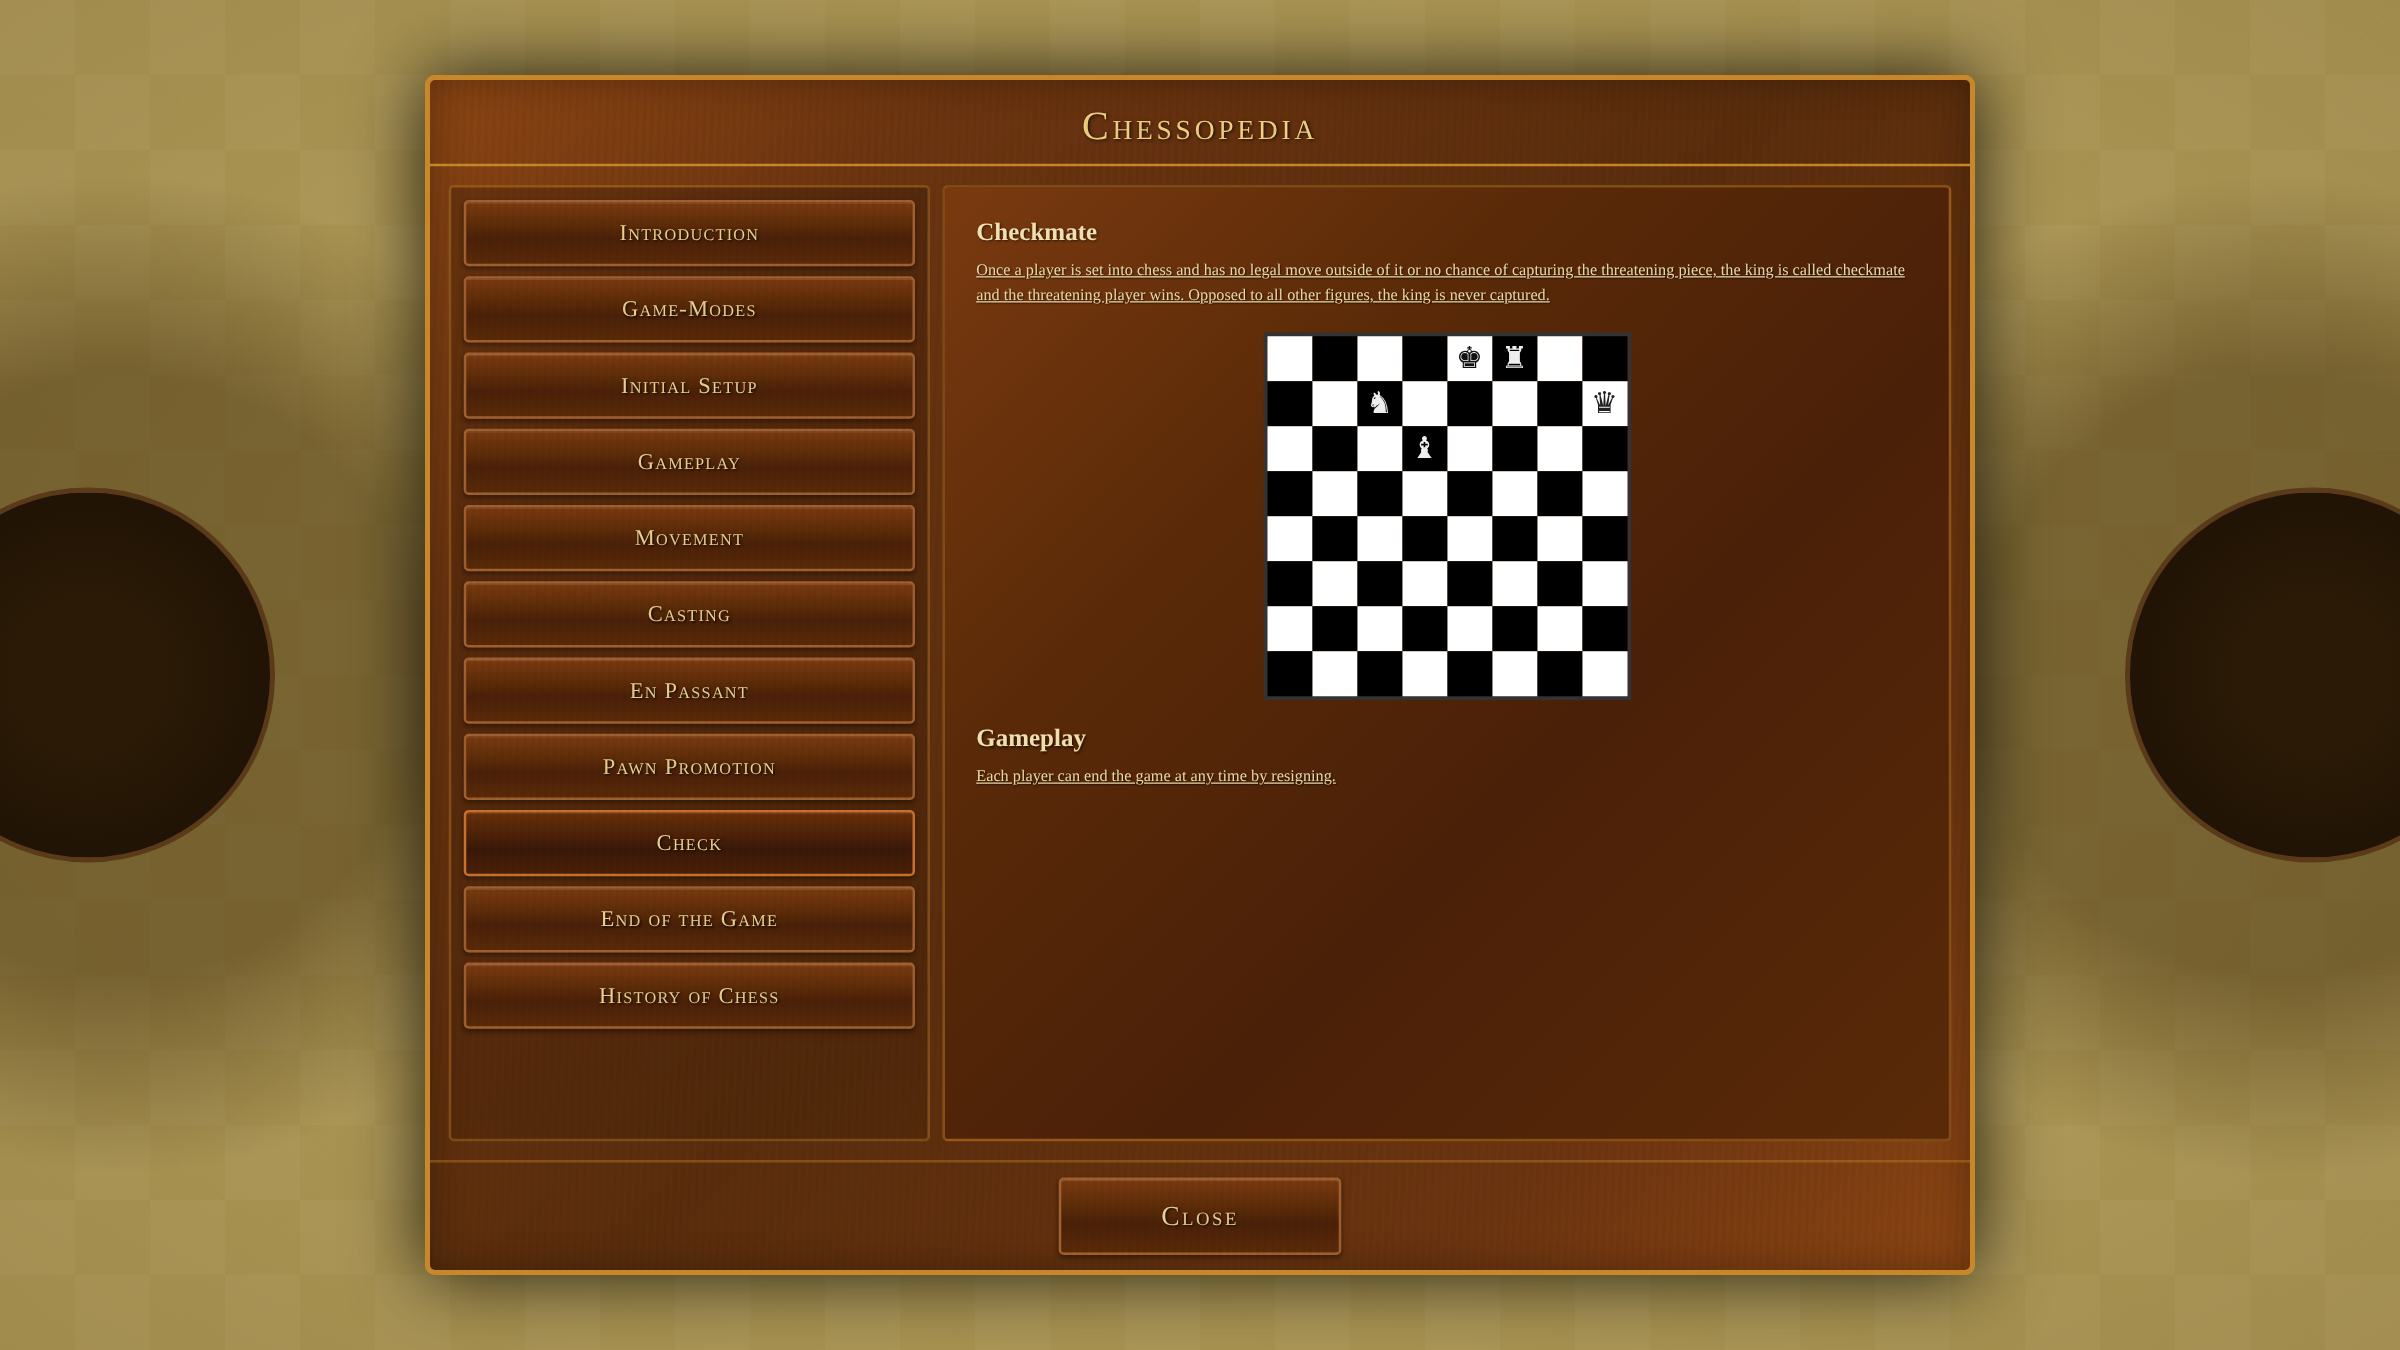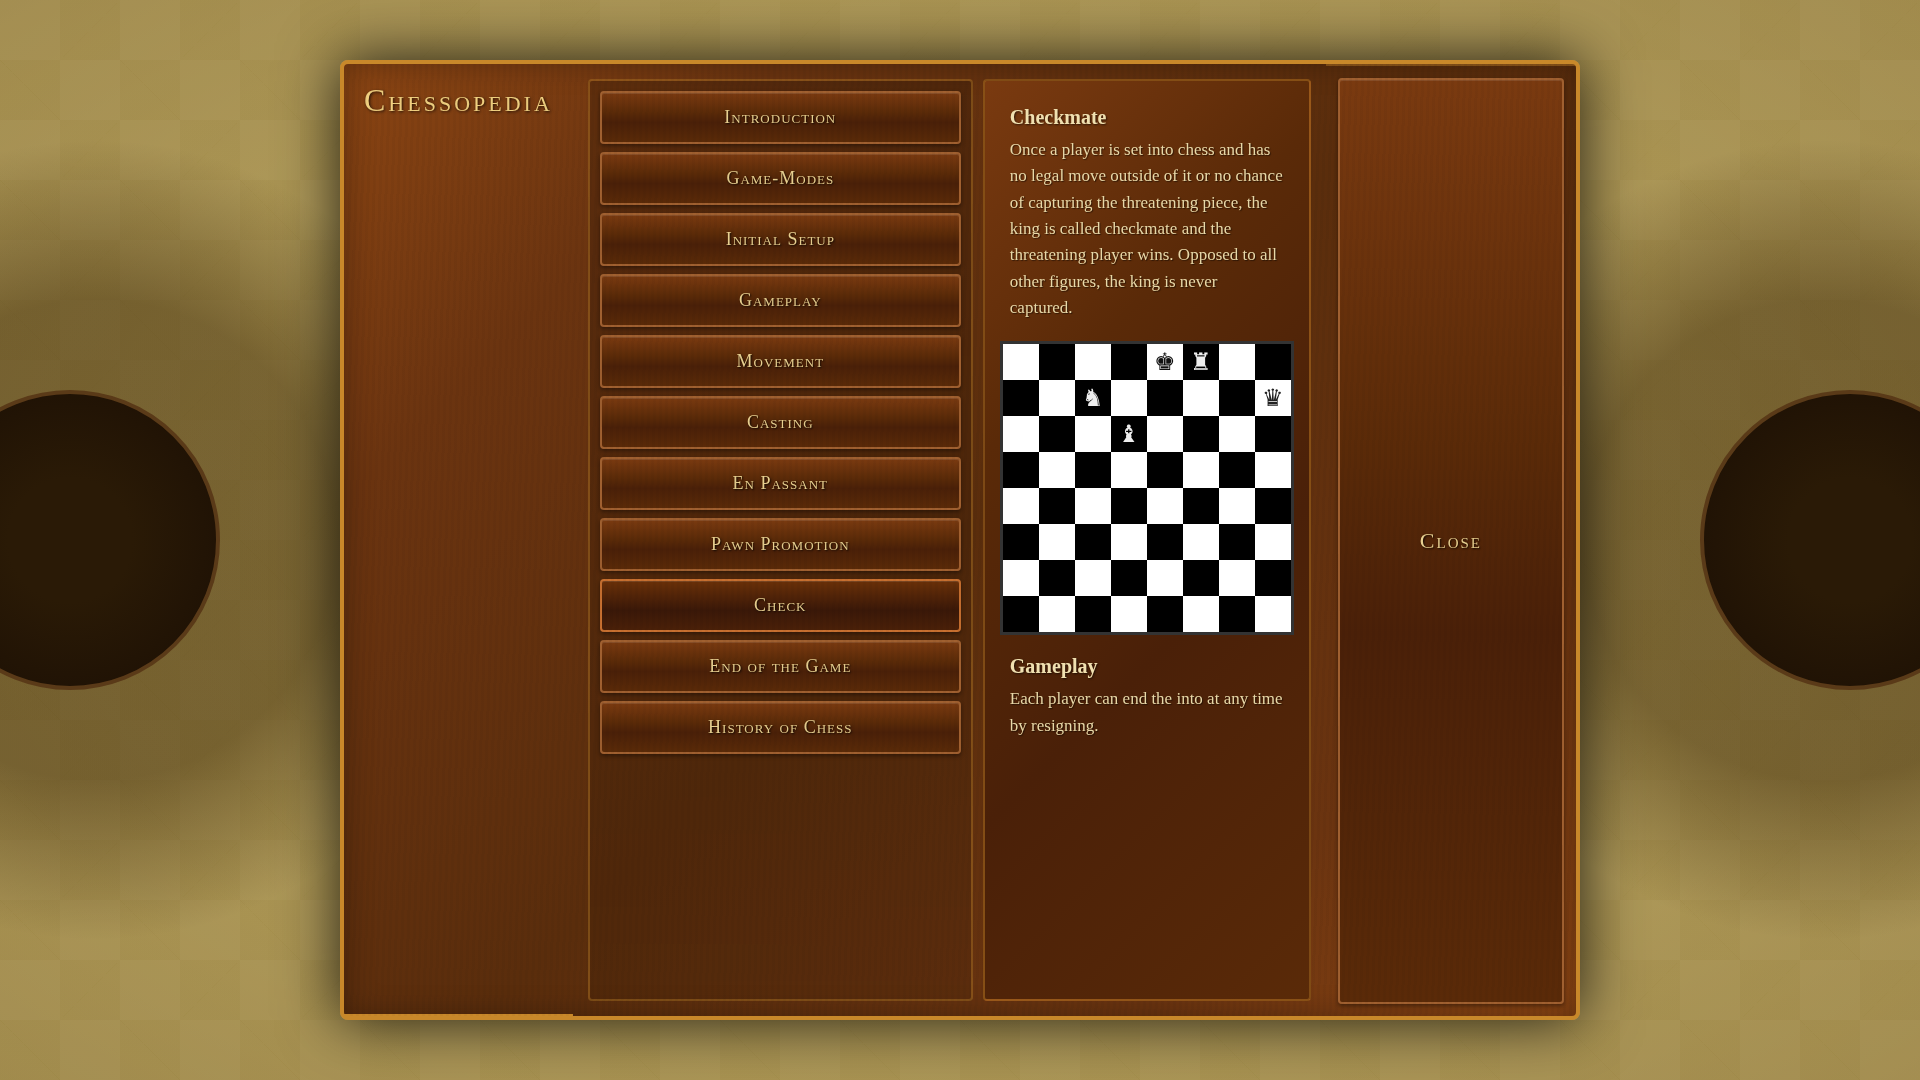--- a/index.html
+++ b/index.html
@@ -52,21 +52,21 @@
     .dialog {
       position: relative;
       z-index: 10;
       width: 1240px;
       height: 960px;
       background: linear-gradient(135deg, #8B4513 0%, #6B3410 20%, #5a2d0c 50%, #6B3410 80%, #8B4513 100%);
       border: 4px solid #c8882a;
       border-radius: 8px;
       box-shadow: 0 0 60px rgba(0,0,0,0.8), inset 0 0 30px rgba(0,0,0,0.3);
       display: flex;
-      flex-direction: row;
+      flex-direction: column;
     }
 
     
     .dialog::before {
       content: '';
       position: absolute;
       top: 0; left: 0; right: 0; bottom: 0;
       background: repeating-linear-gradient(
         92deg,
         transparent,
@@ -161,25 +161,26 @@
 
     .content-section-title {
       font-size: 20px;
       font-weight: bold;
       color: #f0e0b0;
       margin-bottom: 8px;
       text-shadow: 1px 1px 2px rgba(0,0,0,0.6);
     }
 
     .content-text {
-      font-size: 17px;
+      font-size: 13px;
       color: #e8d8a8;
       line-height: 1.55;
       margin-bottom: 16px;
       text-shadow: 1px 1px 1px rgba(0,0,0,0.5);
+      text-decoration: underline;
     }
 
     
     .chess-board-container {
       display: flex;
       justify-content: center;
       margin: 20px 0;
     }
 
     .chess-board {
@@ -370,20 +371,20 @@
             <div class="chess-cell white"></div>
             <div class="chess-cell black"></div>
             <div class="chess-cell white"></div>
             <div class="chess-cell black"></div>
             <div class="chess-cell white"></div>
           </div>
       </div>
 
 
       <div class="content-section-title">Gameplay</div>
-      <div class="content-text">Each player can end the into at any time by resigning.</div>
+      <div class="content-text">Each player can end the game at any time by resigning.</div>
     </div>
   </div>
 
   <div class="dialog-footer">
     <button class="close-button">Close</button>
   </div>
 </div>
 
 </body></html>

